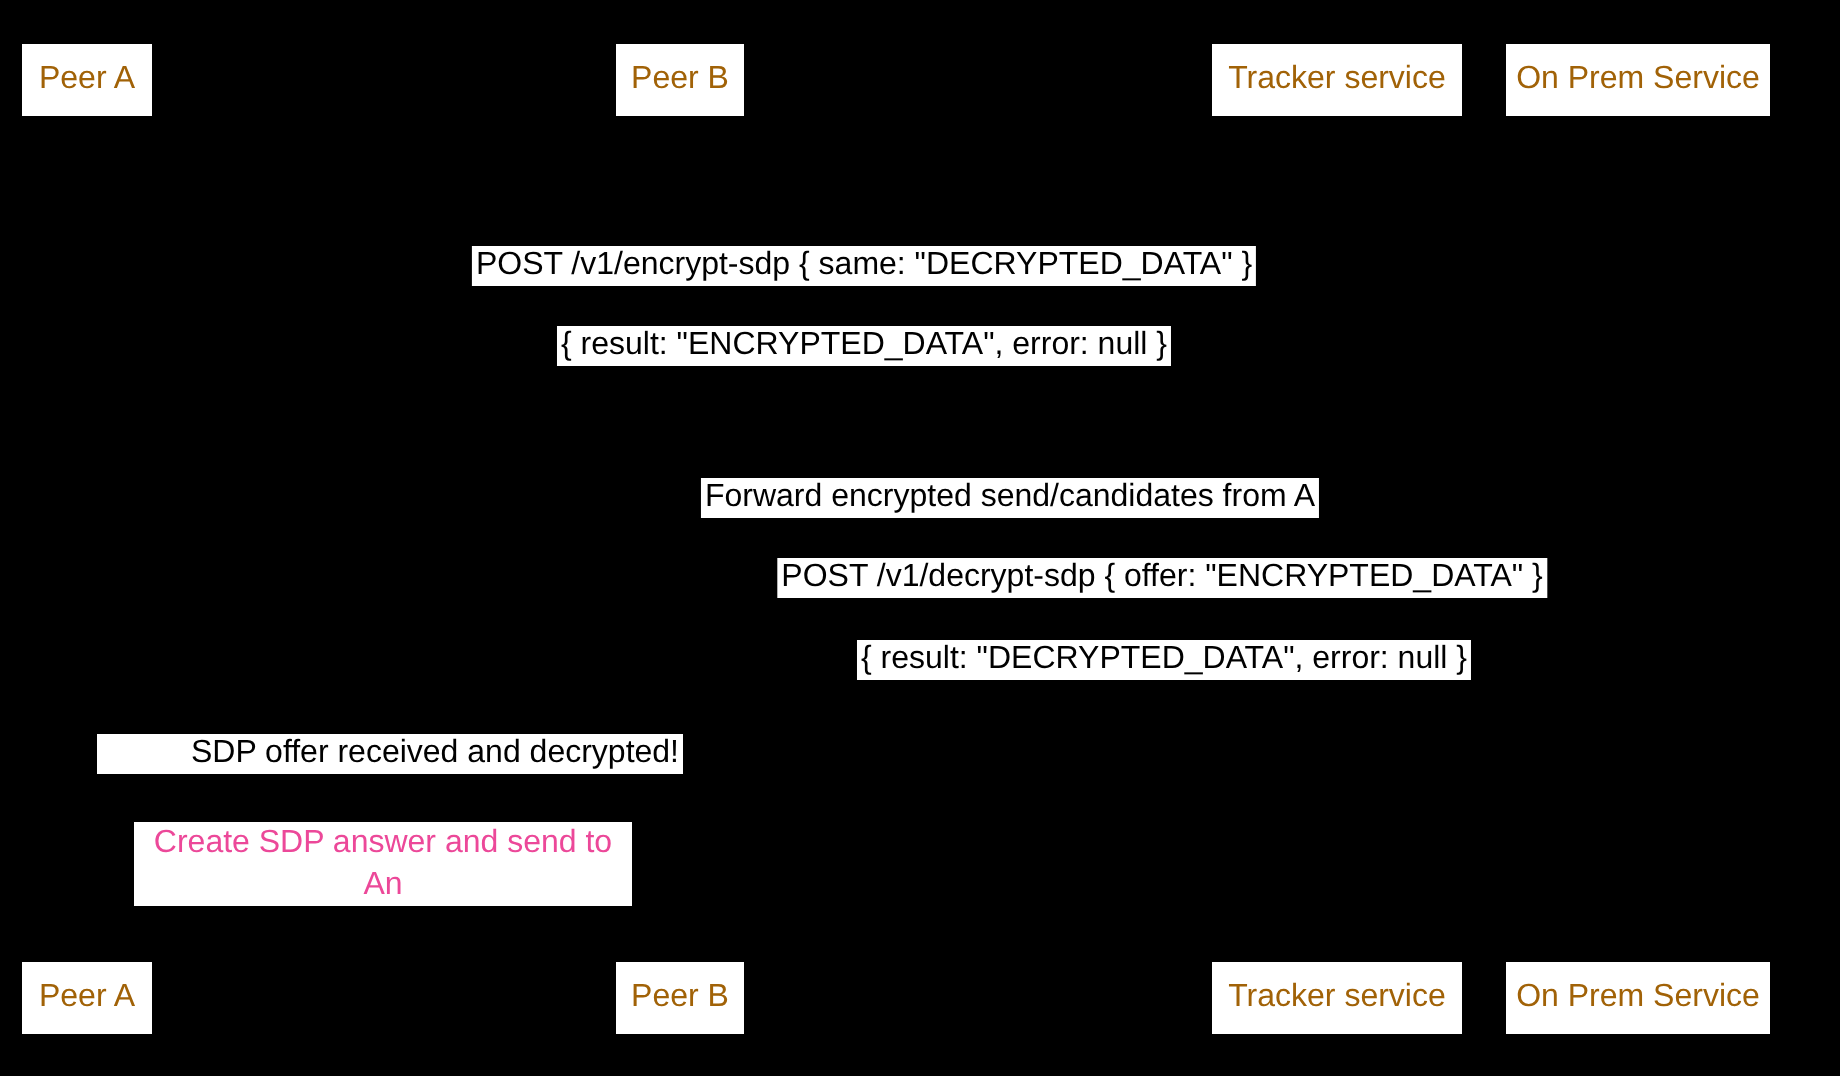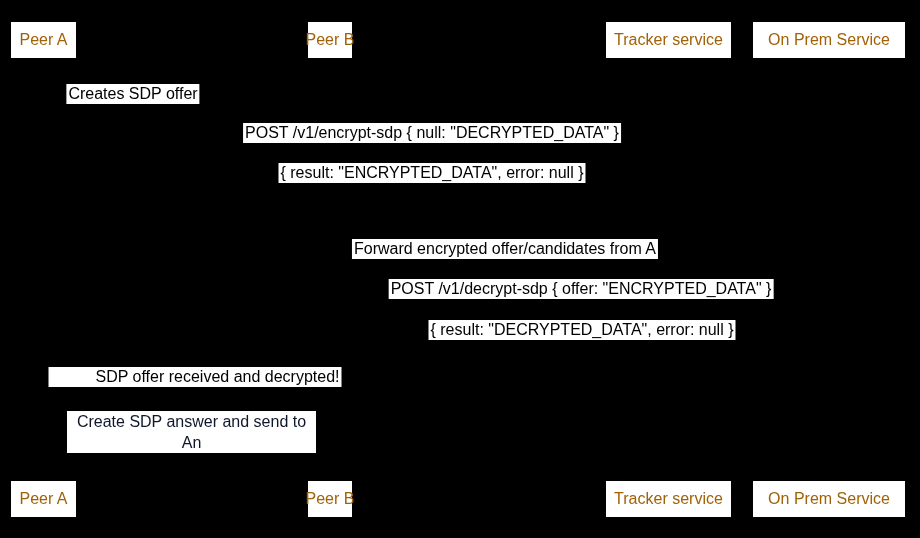--- a/index.html
+++ b/index.html
@@ -25,23 +25,23 @@
     display: flex;
     align-items: center;
     justify-content: center;
     font-size: 16px;
     white-space: nowrap;
     box-sizing: border-box;
   }
   .row-top    { top: 22px; }
   .row-bottom { top: 481px; }
   .a-peer-a  { left: 11px;  width: 65px; }
-  .a-peer-b  { left: 308px; width: 44px; }
+  .a-peer-b  { left: 308px; width: 64px; }
   .a-tracker { left: 606px; width: 125px; }
-  .a-onprem  { left: 753px; width: 152px; }
+  .a-onprem  { left: 753px; width: 132px; }
 
   
   .lifeline {
     position: absolute;
     top: 58px;
     height: 423px;
     width: 1px;
     background: #000000;
   }
   .l-peer-a  { left: 43px; }
@@ -70,21 +70,21 @@
   .m7 { left: 582px; top: 320px; }
   .m8 { left: 195px; top: 367px; padding-left: 47px; }
 
   
   .note {
     position: absolute;
     left: 67px;
     top: 411px;
     width: 249px;
     background: #ffffff;
-    color: #0f172a;
+    color: #ec4899;
     font-size: 16px;
     line-height: 21px;
     text-align: center;
   }
   .note span { display: block; }
 </style>
 </head>
 <body>
 
 <div class="canvas">
@@ -92,24 +92,23 @@
   <div class="actor row-top a-peer-a">Peer A</div>
   <div class="actor row-top a-peer-b">Peer B</div>
   <div class="actor row-top a-tracker">Tracker service</div>
   <div class="actor row-top a-onprem">On Prem Service</div>
 
   <div class="lifeline l-peer-a"></div>
   <div class="lifeline l-peer-b"></div>
   <div class="lifeline l-tracker"></div>
   <div class="lifeline l-onprem"></div>
 
-  <div class="msg m1">Creates SDP offer</div>
-  <div class="msg m2">POST /v1/encrypt-sdp { null: "DECRYPTED_DATA" }</div>
+  <div class="msg m2">POST /v1/encrypt-sdp { same: "DECRYPTED_DATA" }</div>
   <div class="msg m3">{ result: "ENCRYPTED_DATA", error: null }</div>
-  <div class="msg m5">Forward encrypted offer/candidates from A</div>
+  <div class="msg m5">Forward encrypted send/candidates from A</div>
   <div class="msg m6">POST /v1/decrypt-sdp { offer: "ENCRYPTED_DATA" }</div>
   <div class="msg m7">{ result: "DECRYPTED_DATA", error: null }</div>
   <div class="msg m8">SDP offer received and decrypted!</div>
 
   <div class="note">
     <span>Create SDP answer and send to An</span>
   </div>
 
   <div class="actor row-bottom a-peer-a">Peer A</div>
   <div class="actor row-bottom a-peer-b">Peer B</div>

